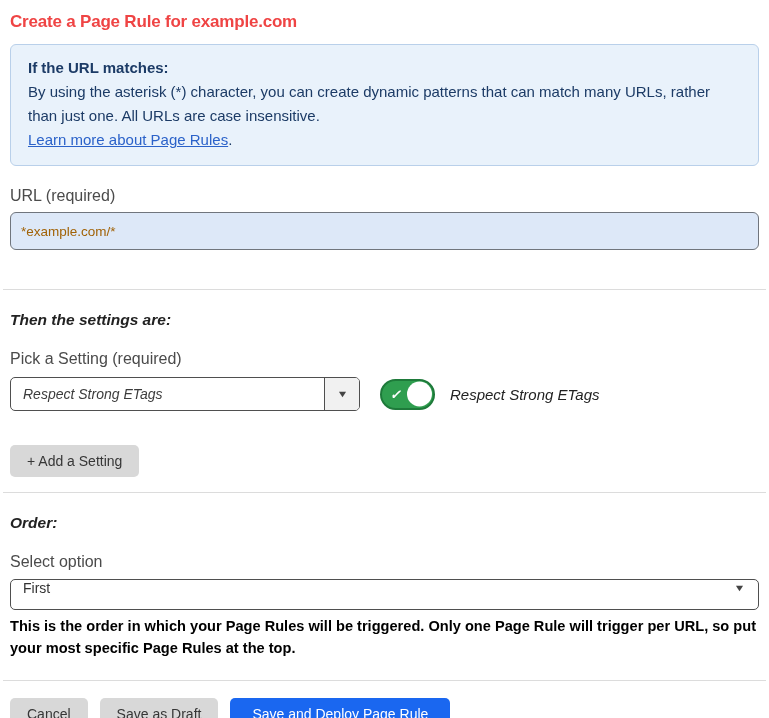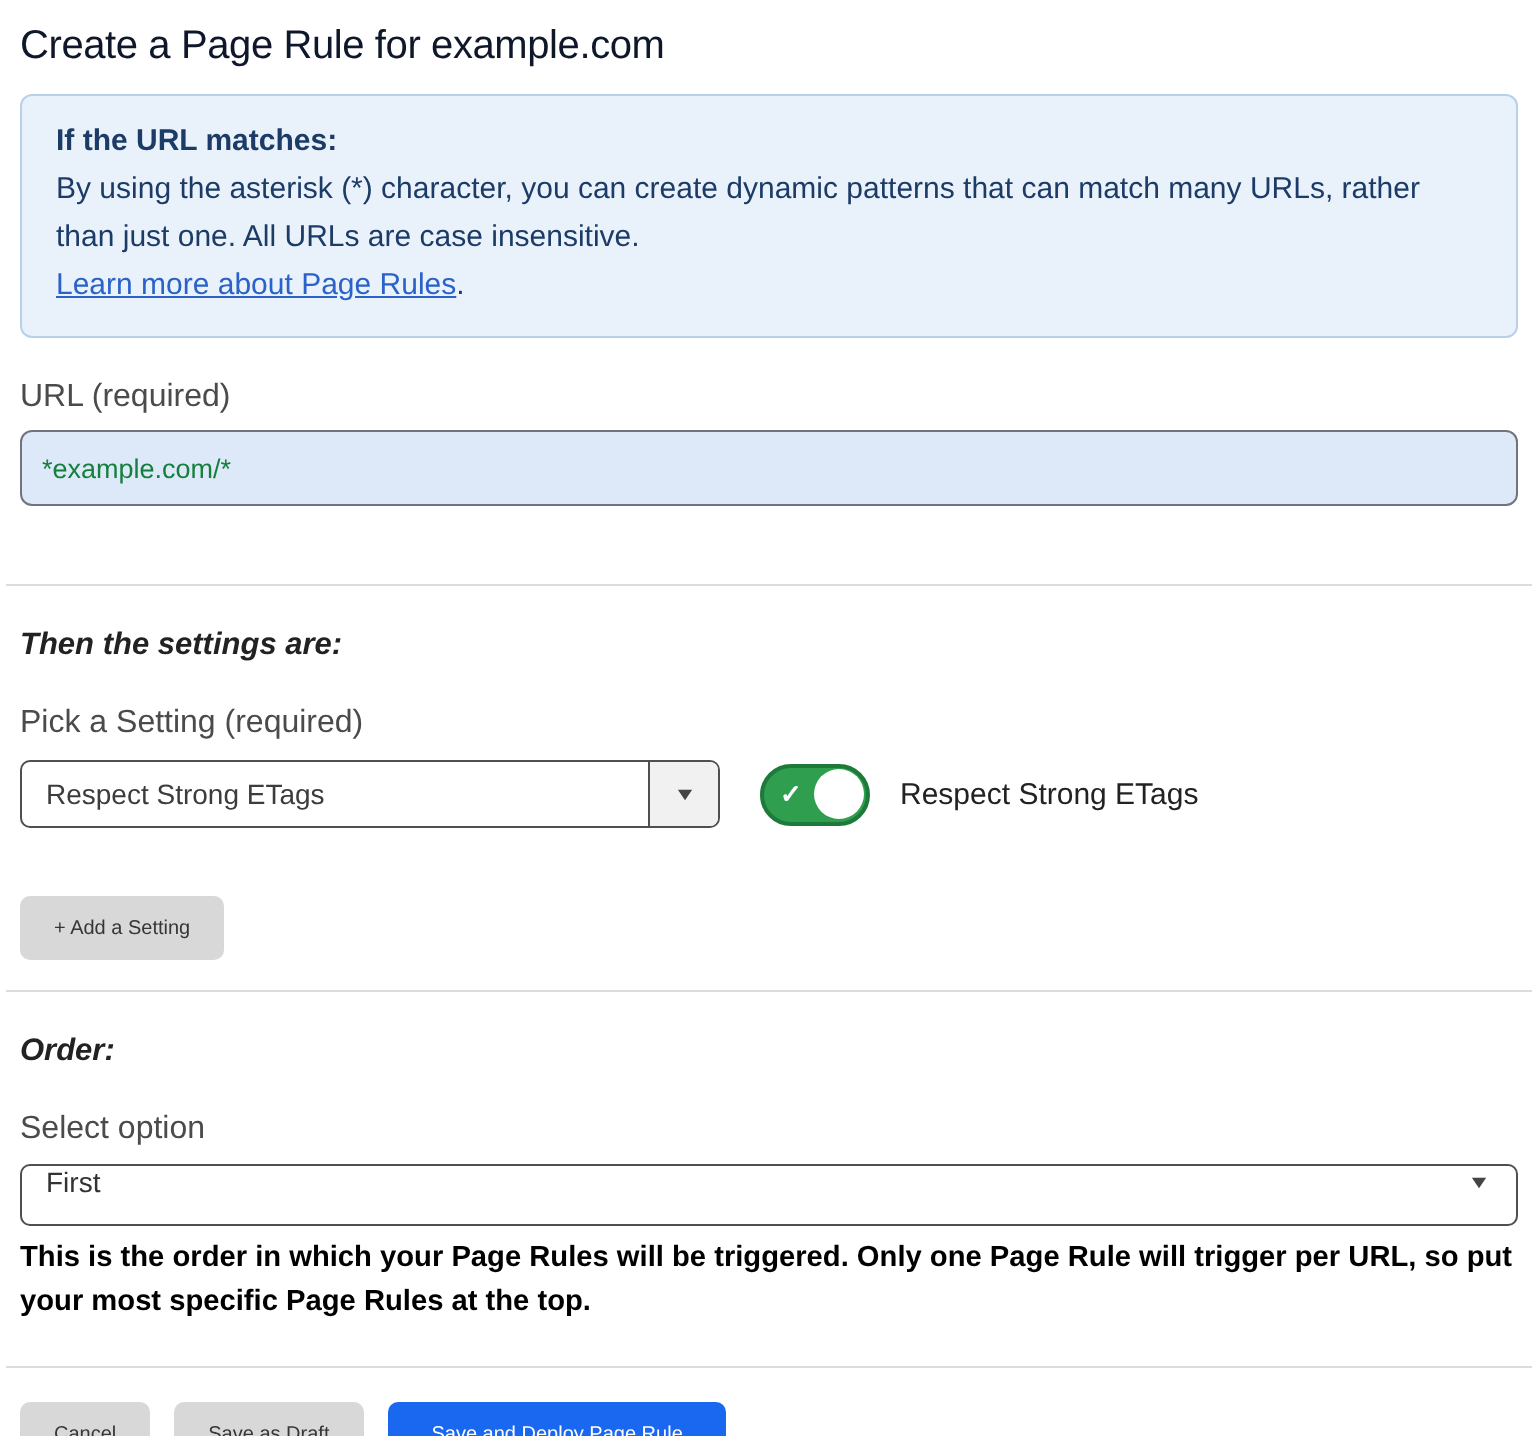--- a/index.html
+++ b/index.html
@@ -10,23 +10,23 @@
     background: #ffffff;
     font-family: "Liberation Sans", sans-serif;
     color: #2e2e2e;
     overflow: hidden;
   }
   .page { padding: 10px 10px 16px 10px; }
 
   
   .page-title {
     margin: 2px 0 0 0;
-    font-size: 20px;
-    font-weight: 400;
-    color: #0f172a;
+    font-size: 17px;
+    font-weight: 700;
+    color: #ef4444;
     letter-spacing: -0.2px;
   }
 
   
   .info-box {
     margin-top: 12px;
     background: #e9f2fb;
     border: 1px solid #b9d0ea;
     border-radius: 6px;
     padding: 11px 17px 13px 17px;
@@ -50,21 +50,21 @@
     display: block;
     margin-top: 7px;
     width: 100%;
     height: 31px;
     background: #dde8f8;
     border: 1px solid #70757d;
     border-radius: 6px;
     padding: 18px 10px;
     font-family: inherit;
     font-size: 13.5px;
-    color: #15803d;
+    color: #a16207;
   }
 
   
   .divider {
     border: none;
     border-top: 1px solid #dcdcdc;
     margin: 0 -7px;
   }
   .divider.d1 { margin-top: 39px; }
   .divider.d2 { margin-top: 15px; }
@@ -77,20 +77,21 @@
     font-weight: 700;
     color: #222222;
     font-style: italic;
   }
 
   
   .setting-row {
     margin-top: 9px;
     display: flex;
     align-items: center;
+    font-style: italic;
   }
   .custom-select {
     display: flex;
     align-items: stretch;
     width: 350px;
     height: 34px;
     background: #ffffff;
     border: 1px solid #4f4f4f;
     border-radius: 5px;
     overflow: hidden;
@@ -158,21 +159,21 @@
     border-radius: 50%;
   }
   .toggle-label { font-size: 15px; color: #222222; }
 
   
   .btn {
     height: 32px;
     border: none;
     border-radius: 5px;
     font-family: inherit;
-    font-size: 10px;
+    font-size: 14px;
     cursor: pointer;
     white-space: nowrap;
   }
   .btn.gray { background: #d8d8d8; color: #363636; padding: 0 17px; }
   .btn.blue { background: #1a67f0; color: #ffffff; padding: 0 22px; }
   .add-setting-btn { margin-top: 34px; padding: 0 14px; }
 
   
   .order-select {
     margin-top: 8px;

